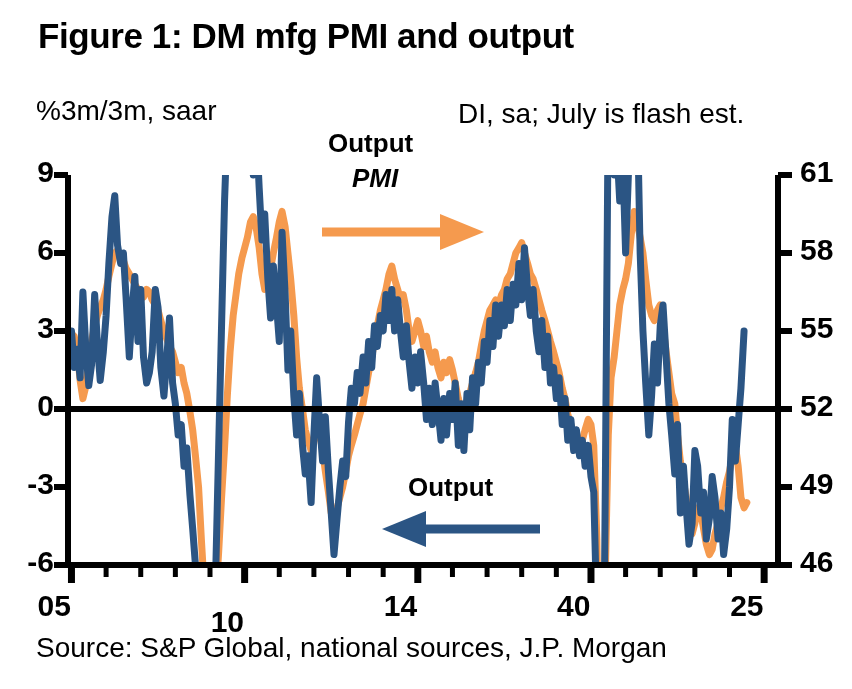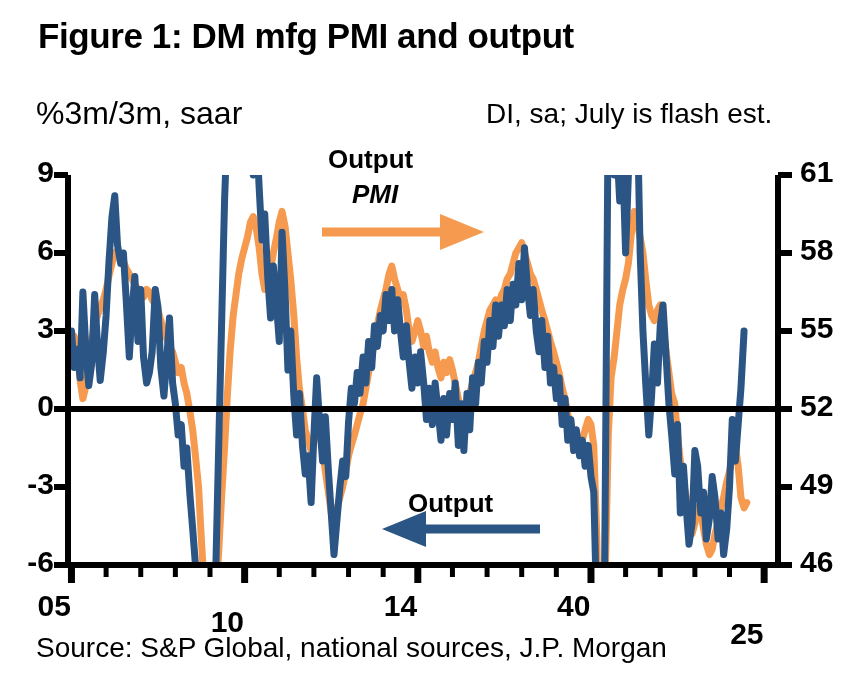--- a/index.html
+++ b/index.html
@@ -28,47 +28,46 @@
     font-size: 35px;
     font-weight: bold;
     letter-spacing: -0.4px;
     white-space: nowrap;
     line-height: 1.0;
   }
   .subtitle-left {
     position: absolute;
     left: 36px;
     top: 95px;
-    font-size: 32px;
+    font-size: 28px;
     font-weight: normal;
     white-space: nowrap;
   }
   .subtitle-right {
     position: absolute;
-    left: 486px;
+    left: 458px;
     top: 98px;
     font-size: 28px;
     font-weight: normal;
     white-space: nowrap;
   }
   .source {
     position: absolute;
     left: 36px;
     top: 632px;
     font-size: 28px;
     font-weight: normal;
     white-space: nowrap;
   }
   .ann {
     position: absolute;
     font-size: 26px;
     font-weight: bold;
     white-space: nowrap;
     text-align: center;
-    margin-top: 16px;
   }
   #ann-pmi-line1 { left: 328px; top: 128px; }
   #ann-pmi-line2 { left: 352px; top: 163px; font-style: italic; }
   #ann-output   { left: 408px; top: 472px; }
 
   .axis-label {
     position: absolute;
     font-size: 30px;
     font-weight: bold;
     white-space: nowrap;
@@ -168,14 +167,14 @@
     <div class="axis-label ylabel-right" style="left: 800px; top: 155px; width: 64px;">61</div>
     <div class="axis-label ylabel-right" style="left: 800px; top: 233px; width: 64px;">58</div>
     <div class="axis-label ylabel-right" style="left: 800px; top: 311px; width: 64px;">55</div>
     <div class="axis-label ylabel-right" style="left: 800px; top: 389px; width: 64px;">52</div>
     <div class="axis-label ylabel-right" style="left: 800px; top: 467px; width: 64px;">49</div>
     <div class="axis-label ylabel-right" style="left: 800px; top: 545px; width: 64px;">46</div>
     <div class="axis-label xlabel" style="left: 37.4634px; top: 589px; width: 68px;">05</div>
     <div class="axis-label xlabel" style="left: 210.634px; top: 589px; width: 68px; margin-top: 16px;">10</div>
     <div class="axis-label xlabel" style="left: 383.805px; top: 589px; width: 68px;">14</div>
     <div class="axis-label xlabel" style="left: 556.976px; top: 589px; width: 68px;">40</div>
-    <div class="axis-label xlabel" style="left: 730.146px; top: 589px; width: 68px; margin-top: 28px;">25</div>
+    <div class="axis-label xlabel" style="left: 730.146px; top: 589px; width: 68px;">25</div>
   </div>
 
 </body></html>

